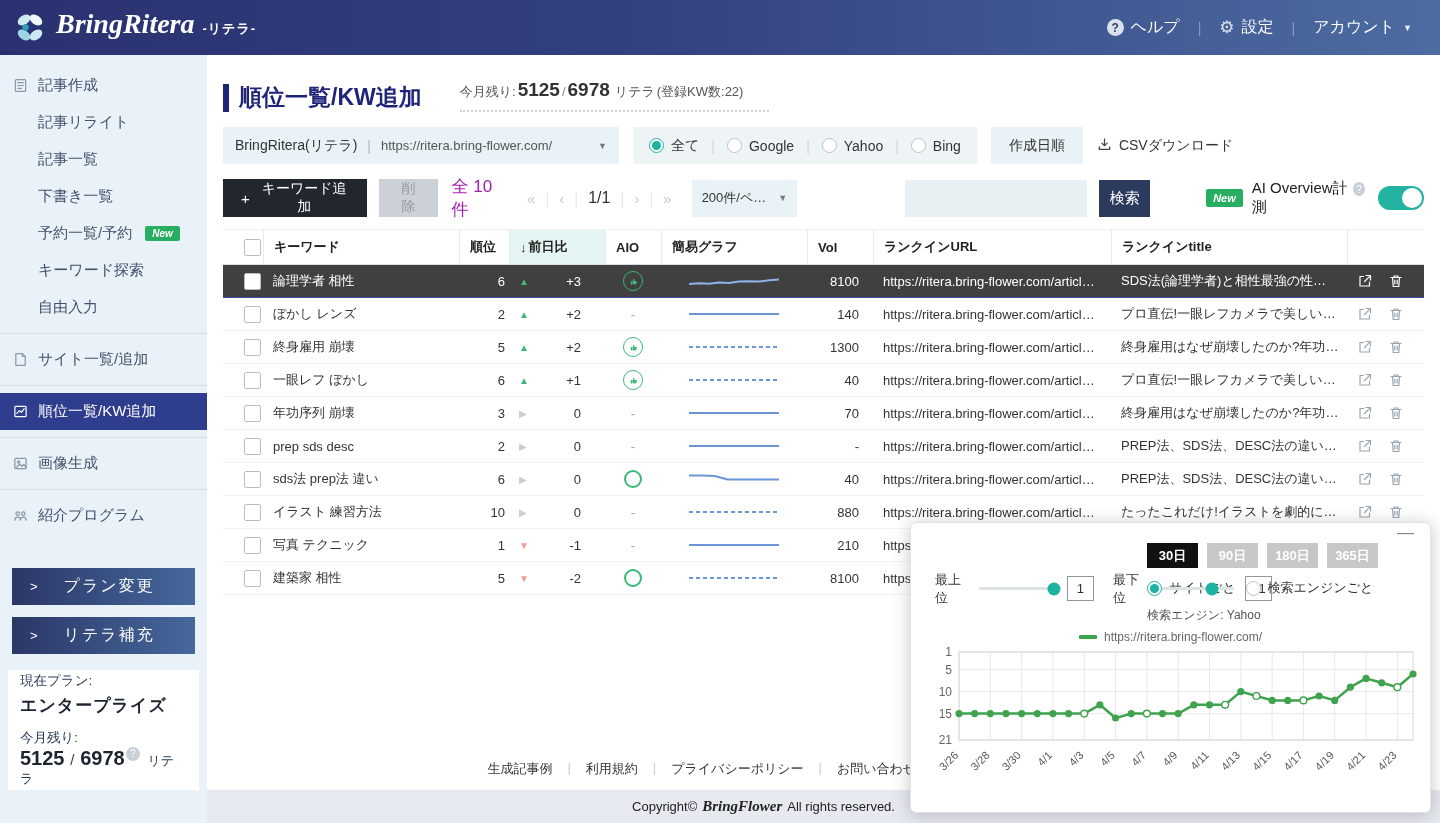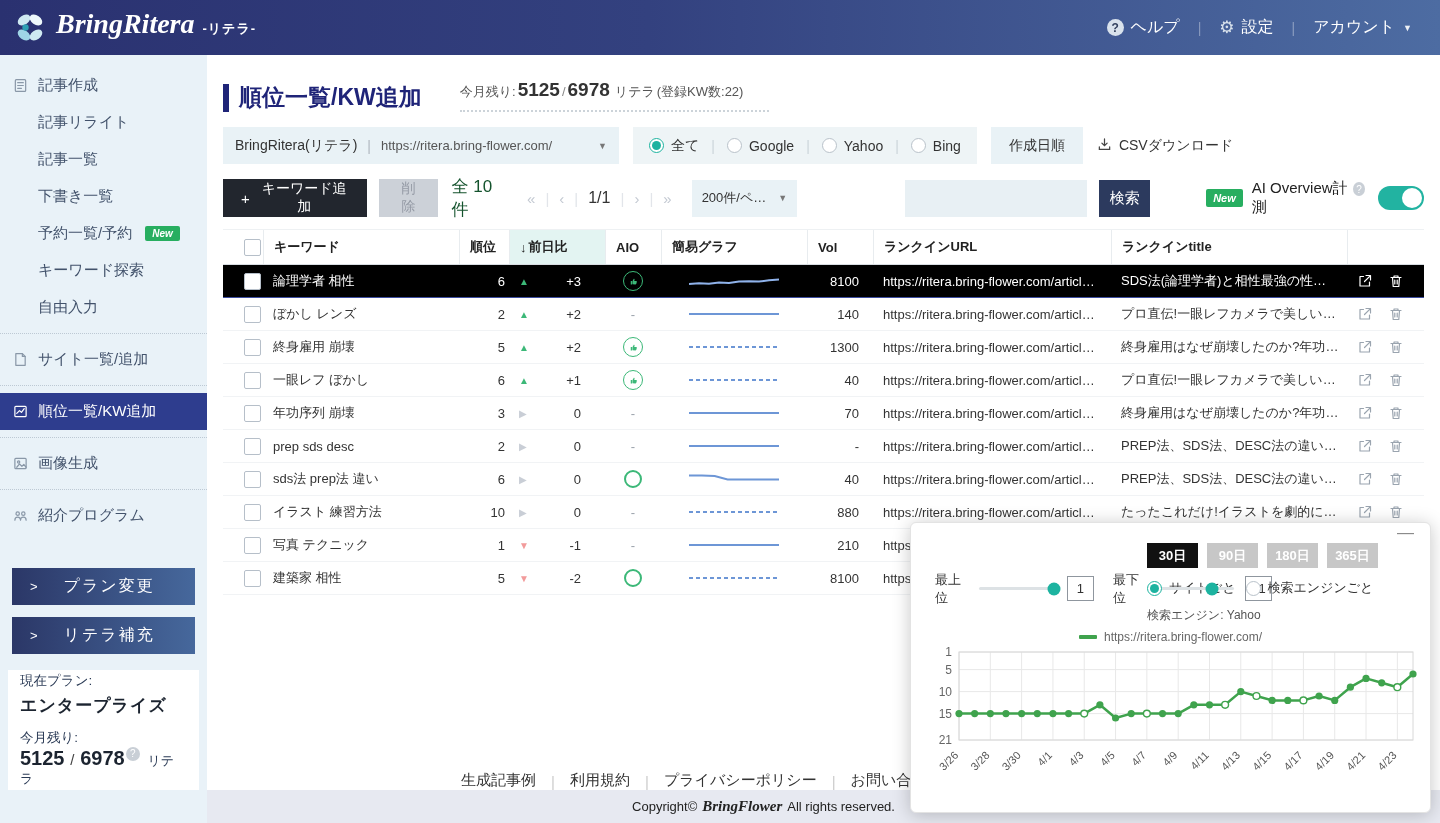--- a/index.html
+++ b/index.html
@@ -66,21 +66,21 @@
   .radio.on{border-color:#1db3a0;}
   .radio.on::after{content:"";position:absolute;top:2px;left:2px;right:2px;bottom:2px;background:#1db3a0;border-radius:50%;}
   .light-btn{background:#e9f2f6;border:none;font-size:14px;color:#333;padding:0 18px;cursor:pointer;font-family:inherit;}
   .csv-btn{display:flex;align-items:center;gap:7px;font-size:14px;color:#333;cursor:pointer;}
   .dl-ic svg{width:15px;height:15px;stroke:#444;fill:none;stroke-width:1.3;stroke-linecap:round;}
 
   .toolbar-row{display:flex;align-items:center;gap:12px;margin:15px 16px 0;height:38px;}
   .add-btn{background:#22262e;color:#fff;font-size:14px;padding:0 18px;height:38px;border:none;display:flex;align-items:center;gap:9px;cursor:pointer;font-family:inherit;}
   .add-plus{font-size:15px;}
   .del-btn{background:#ccd1d8;color:#949aa5;font-size:14px;padding:0 16px;height:38px;border:none;font-family:inherit;}
-  .count{font-size:17px;color:#14532d;margin:0 10px 0 2px;}
+  .count{font-size:17px;color:#a21caf;margin:0 10px 0 2px;}
   .pager{display:flex;align-items:center;gap:10px;color:#c3c9d2;font-size:15px;}
   .pg{cursor:pointer;}
   .pg-sep{color:#e2e5ea;}
   .pg-cur{color:#333;font-size:16px;}
   .per-page{background:#e9f2f6;display:flex;align-items:center;justify-content:space-between;width:112px;height:37px;padding:0 10px;
     font-size:13px;color:#333;box-sizing:border-box;cursor:pointer;margin-left:8px;}
   .search-input{background:#e8f0f4;border:none;height:37px;width:182px;margin-left:96px;font-family:inherit;font-size:14px;padding:0 8px;box-sizing:border-box;}
   .search-btn{background:#2c3a5e;color:#fff;border:none;height:37px;width:54px;font-size:15px;cursor:pointer;font-family:inherit;}
   .aio-group{display:flex;align-items:center;gap:9px;margin-left:44px;}
   .nb{background:#27ae60;color:#fff;font-size:11px;font-style:italic;font-weight:bold;padding:3px 7px;border-radius:2px;}
@@ -90,21 +90,21 @@
   .toggle::after{content:"";position:absolute;right:2px;top:2px;width:20px;height:20px;background:#fff;border-radius:50%;}
 
   
   .table{margin:12px 16px 0;}
   .tr{display:grid;grid-template-columns:40px 196px 50px 96px 56px 146px 66px 238px 236px auto;align-items:center;height:32px;
     border-bottom:1px solid #f1f3f5;font-size:13px;color:#333;}
   .thead{height:34px;font-weight:bold;color:#222;border-bottom:1px solid #d8dde2;border-top:1px solid #eef1f3;}
   .thead .th{display:flex;align-items:center;height:100%;padding-left:10px;border-left:1px solid #e8ecef;box-sizing:border-box;}
   .thead .th:first-child{border-left:none;}
   .th-diff{background:#e3f4f2;gap:2px;}
-  .tr.sel{background:#000000;color:#fff;border-color:#3c4da0;}
+  .tr.sel{background:#404040;color:#fff;border-color:#3c4da0;}
   .td{padding-left:10px;overflow:hidden;white-space:nowrap;}
   .td-cb,.th-cb{display:flex;align-items:center;}
   .cb{width:15px;height:15px;background:#fff;border:1px solid #b6bfc9;border-radius:2px;margin-left:11px;cursor:pointer;flex:0 0 15px;}
   .td-rank{display:flex;justify-content:flex-end;padding-right:4px;}
   .td-diff{display:flex;justify-content:space-between;align-items:center;padding:0 24px 0 10px;}
   .trend{font-size:10px;}
   .t-up{color:#3cb878;}.t-flat{color:#c9ced6;}.t-down{color:#f29b9b;}
   .td-aio{display:flex;justify-content:center;padding-left:0;}
   .aio-none{color:#9aa2ab;}
   .aio-ring{width:14px;height:14px;border:2px solid #3cb878;border-radius:50%;}
@@ -113,21 +113,21 @@
   .td-spark{display:flex;justify-content:center;padding-left:0;}
   .td-vol{display:flex;justify-content:flex-end;padding-right:14px;}
   .td-url,.td-title{text-overflow:ellipsis;}
   .td-act{display:flex;gap:15px;justify-content:flex-end;padding-right:20px;color:#9aa4af;}
   .tr.sel .td-act{color:#fff;}
   .act-ic{cursor:pointer;display:inline-flex;}
   .act-ic svg{width:16px;height:16px;stroke:currentColor;fill:none;stroke-width:1.2;stroke-linecap:round;stroke-linejoin:round;}
 
   
   .footer{position:absolute;left:0;right:0;bottom:0;}
-  .flinks{display:flex;justify-content:center;align-items:flex-end;height:30px;padding-right:240px;font-size:15px;color:#333;}
+  .flinks{display:flex;justify-content:center;align-items:flex-start;height:30px;padding-right:240px;font-size:13px;color:#333;}
   .flink{padding:0 15px;cursor:pointer;}
   .fl-sep{color:#ccc;}
   .copy{height:33px;background:#e7e9f1;display:flex;align-items:center;justify-content:center;padding-right:120px;font-size:13px;color:#222;gap:5px;}
   .brand{font-family:"Liberation Serif","DejaVu Serif",serif;font-style:italic;font-weight:bold;font-size:15px;}
 
   
   .popup{position:absolute;left:910px;top:522px;width:521px;height:291px;background:#fff;border:1px solid #e3e3e3;border-radius:6px;
     box-shadow:0 2px 18px rgba(0,0,0,.22);z-index:10;padding:8px 12px;box-sizing:border-box;}
   .pminimize{position:absolute;top:0px;right:16px;color:#888;font-size:17px;cursor:pointer;}
   .pctrl{display:flex;margin-top:12px;}

